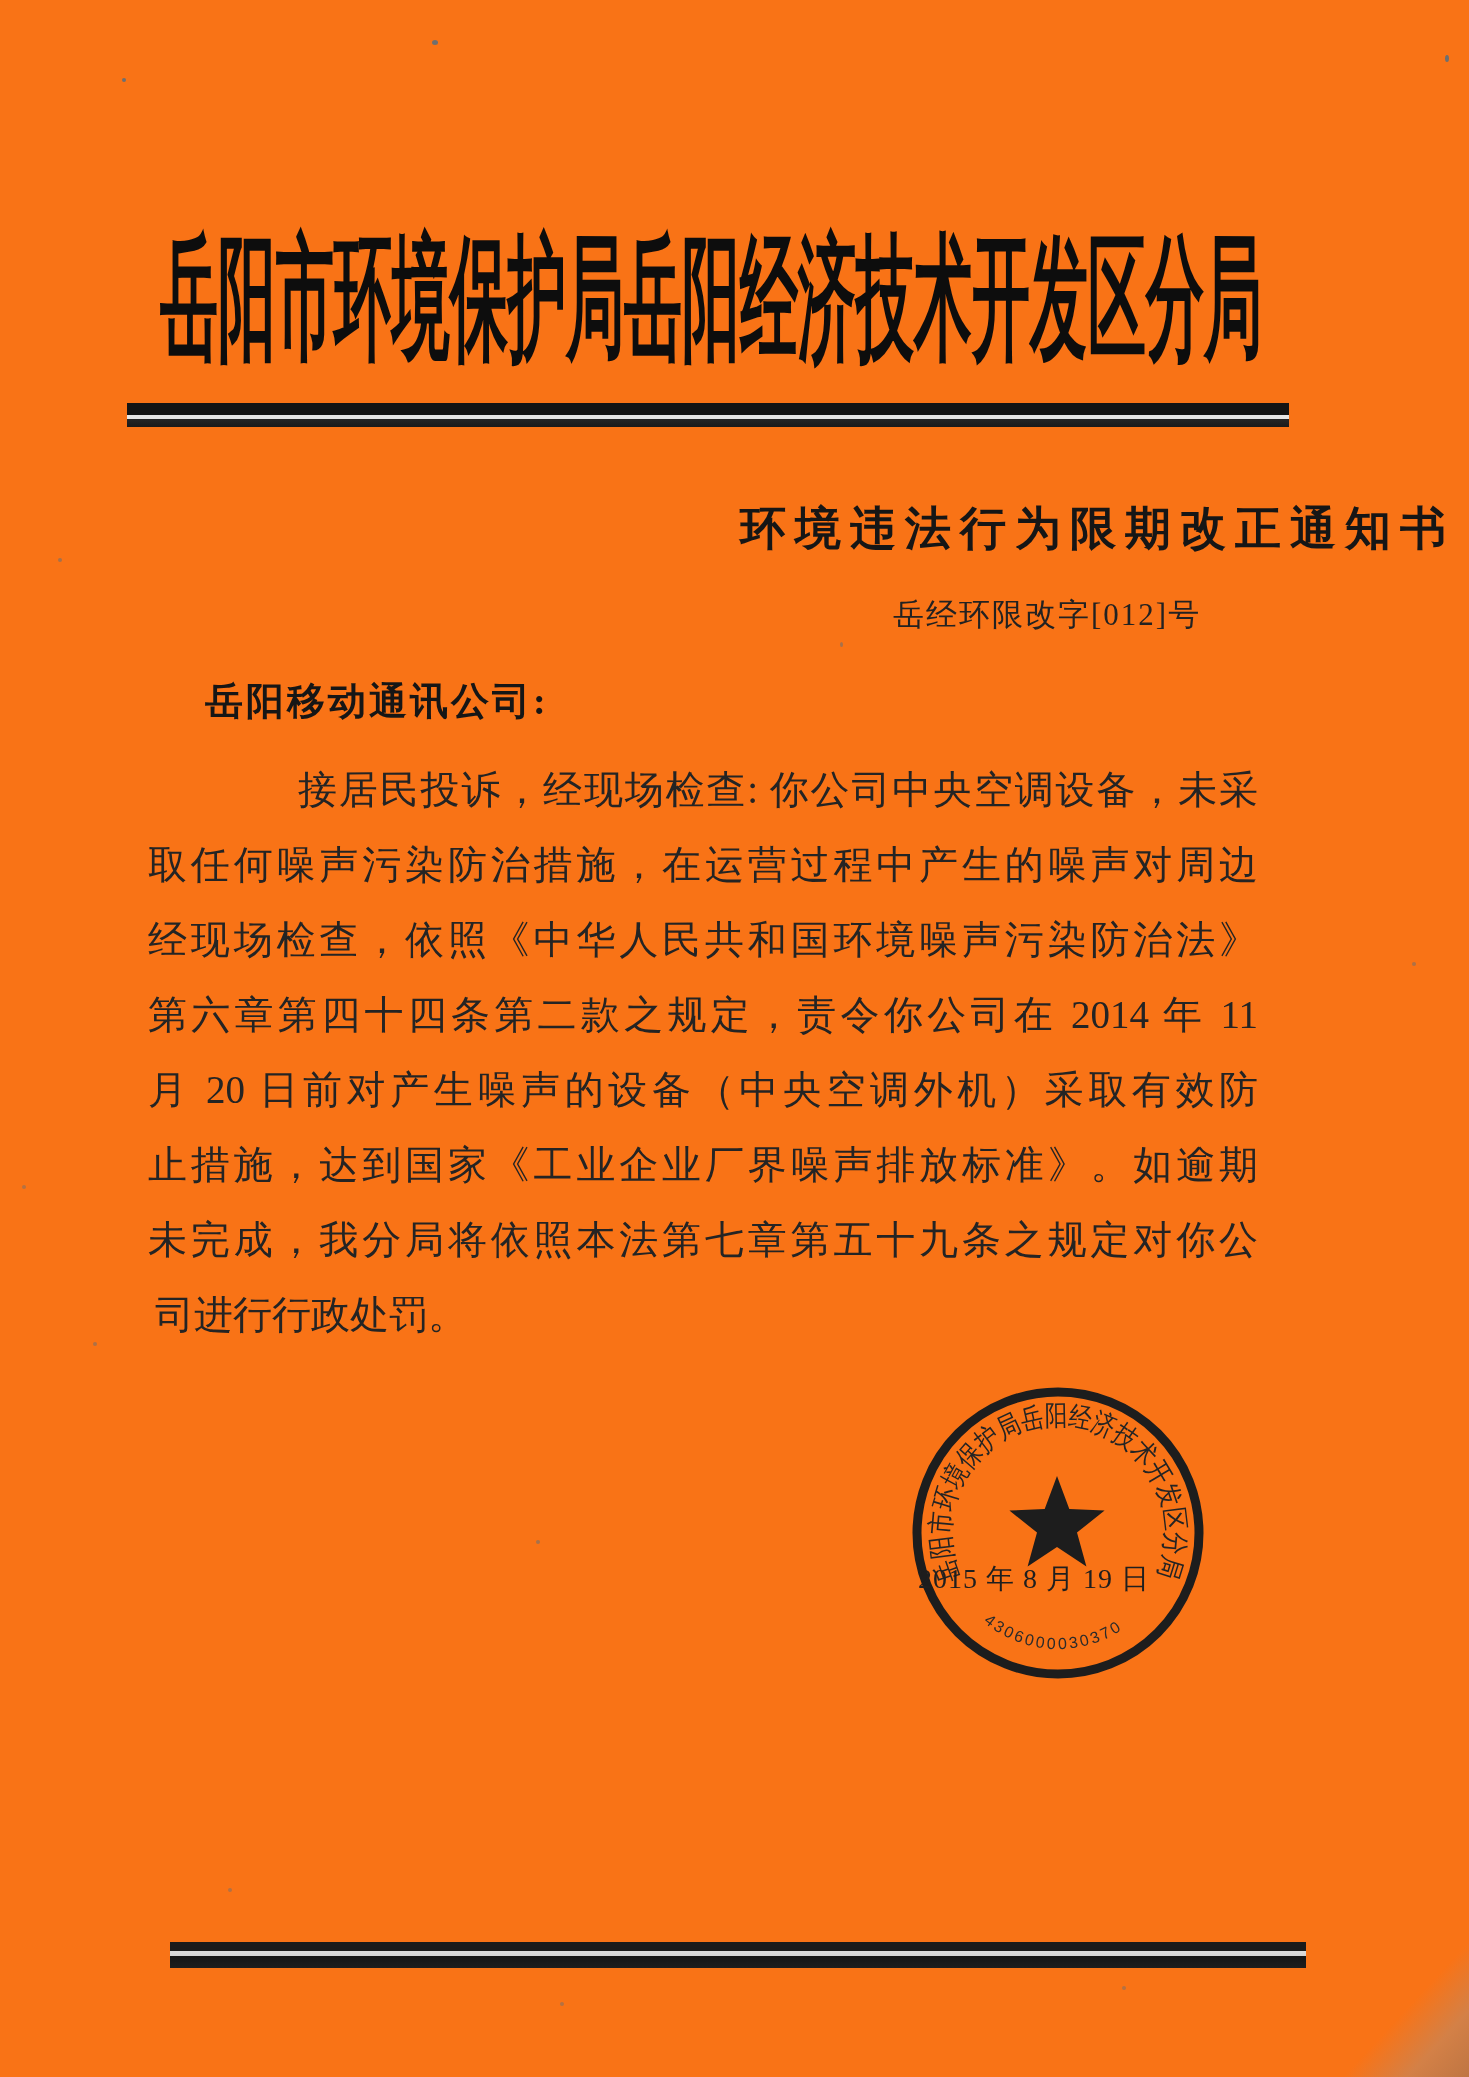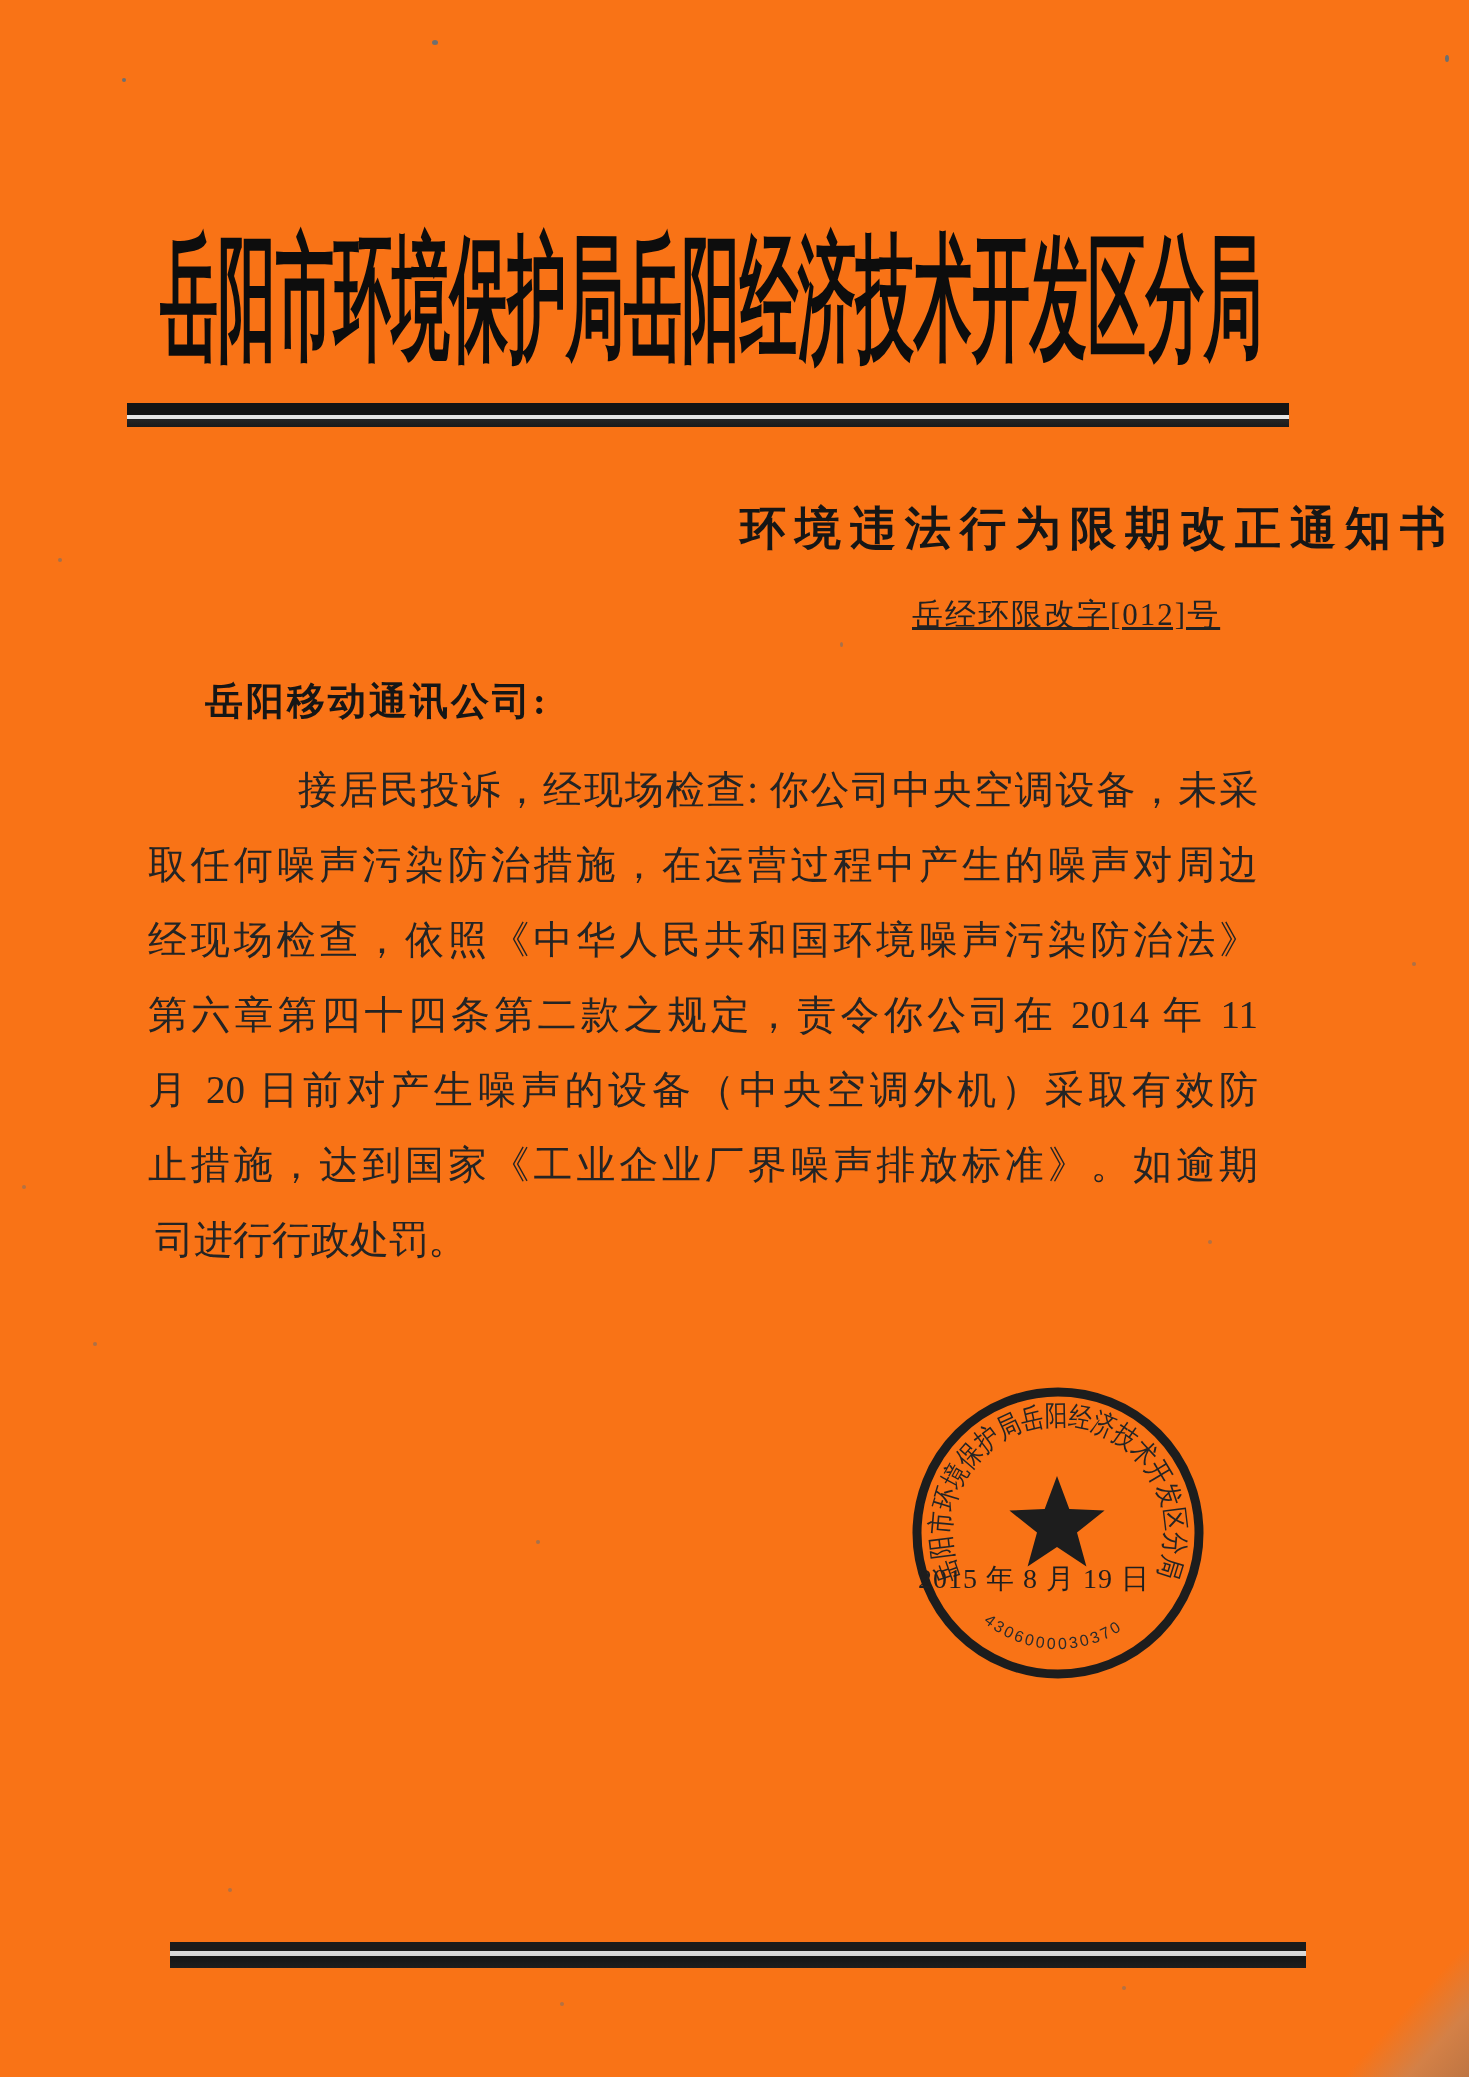--- a/index.html
+++ b/index.html
@@ -44,26 +44,25 @@
     text-align:right;
     font-size:46px;
     font-weight:bold;
     letter-spacing:9px;
     color:#161616;
     white-space:nowrap;
   }
 
   .doc-number{
     position:absolute;
-    left:912px;top:594px;
+    left:893px;top:594px;
     font-size:31px;
     letter-spacing:2px;
     color:#222;
     white-space:nowrap;
-    text-decoration:underline;
   }
 
   .addressee{
     position:absolute;
     left:205px;top:676px;
     font-size:38px;
     font-weight:bold;
     letter-spacing:3px;
     color:#161616;
     white-space:nowrap;
@@ -141,20 +140,21 @@
 
   <div class="addressee">岳阳移动通讯公司:</div>
 
   <div class="body-text">
     <div class="body-line first">接居民投诉，经现场检查: 你公司中央空调设备，未采</div>
     <div class="body-line">取任何噪声污染防治措施，在运营过程中产生的噪声对周边</div>
     <div class="body-line">经现场检查，依照《中华人民共和国环境噪声污染防治法》</div>
     <div class="body-line">第六章第四十四条第二款之规定，责令你公司在 2014 年 11</div>
     <div class="body-line">月 20 日前对产生噪声的设备（中央空调外机）采取有效防</div>
     <div class="body-line">止措施，达到国家《工业企业厂界噪声排放标准》。如逾期</div>
+    <div class="body-line">未完成，我分局将依照本法第七章第五十九条之规定对你公</div>
     <div class="body-line last">司进行行政处罚。</div>
   </div>
 
   <svg class="stamp" viewBox="0 0 306 306" xmlns="http://www.w3.org/2000/svg">
     <circle cx="153" cy="153" r="141" fill="none" stroke="#1d1d1d" stroke-width="9"></circle>
     <polygon fill="#1d1d1d" points="152,96 164.3,129 199.6,130.6 172,152.5 181.4,186.5 152,167 122.6,186.5 132,152.5 104.4,130.6 139.7,129"></polygon>
     <path id="ringTextPath" d="M 55.2 198.7 A 108 108 0 1 1 250.8 198.7" fill="none"></path>
     <path id="serialPath" d="M 78.4 241.9 A 116 116 0 0 0 227.6 241.9" fill="none"></path>
     <text font-size="28" fill="#242424" font-family="Liberation Serif, DejaVu Serif, serif">
       <textPath href="#ringTextPath" textLength="430" lengthAdjust="spacingAndGlyphs">岳阳市环境保护局岳阳经济技术开发区分局</textPath>

